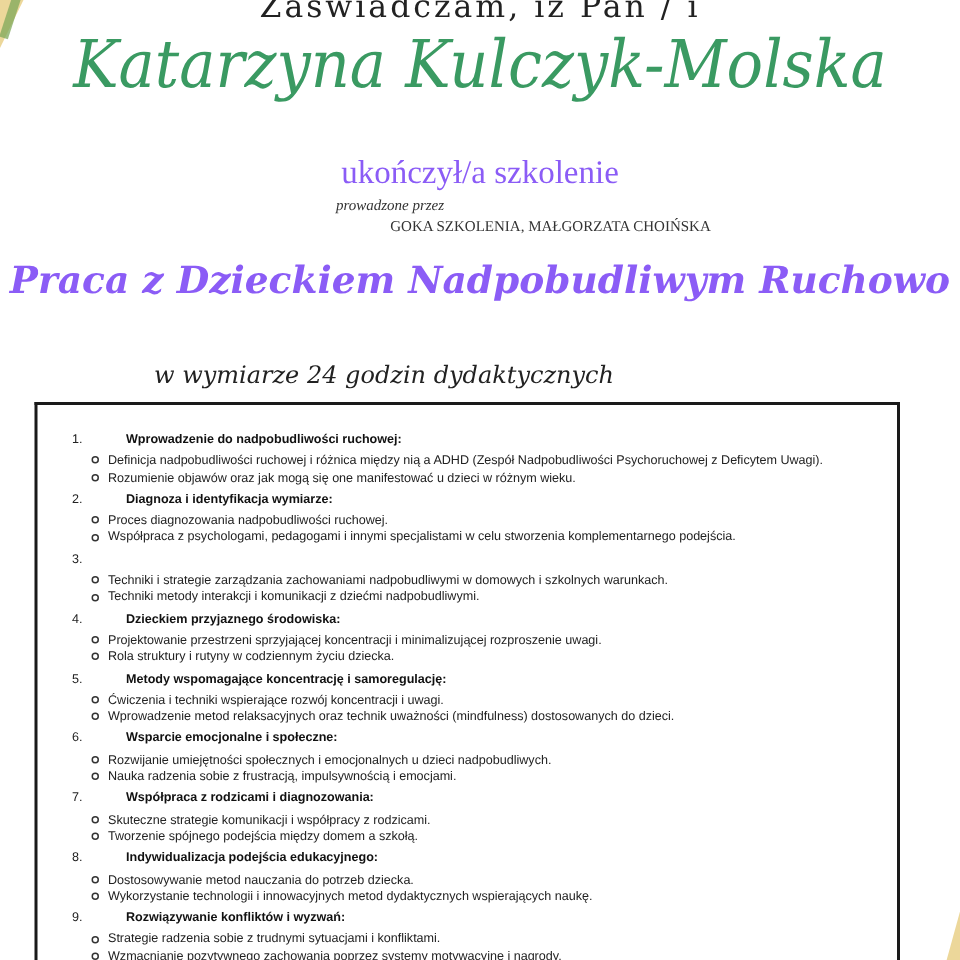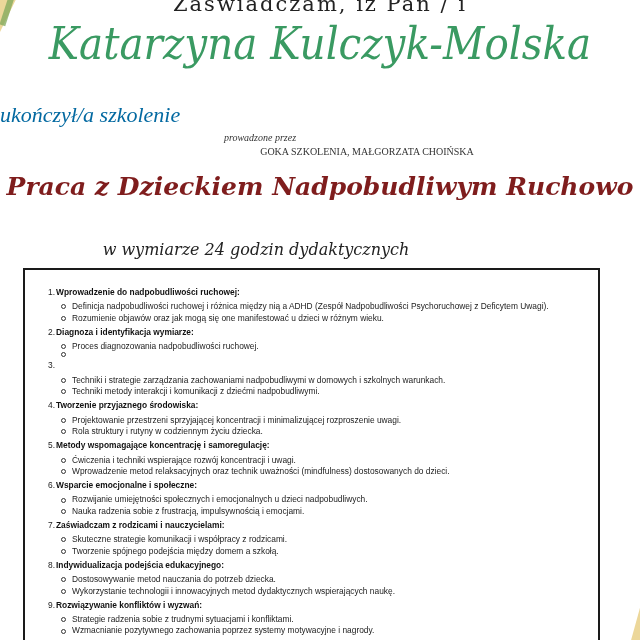--- a/index.html
+++ b/index.html
@@ -69,25 +69,24 @@
       font-size: 44px;
       color: #3a9a62;
       letter-spacing: 0px;
       transform: scaleX(0.92);
     }
     .completed {
       position: absolute;
       top: 102px;
       left: 0;
       width: 640px;
-      text-align: left;
+      text-align: center;
       font-family: "Liberation Serif", serif;
       font-size: 22px;
-      color: #0369a1;
-      font-style: italic;
+      color: #8b5cf6;
     }
     .led-by {
       position: absolute;
       top: 132px;
       left: 0;
       width: 520px;
       text-align: center;
       font-family: "Liberation Serif", serif;
       font-style: italic;
       font-size: 10px;
@@ -107,21 +106,21 @@
     .course-title {
       position: absolute;
       top: 172px;
       left: 0;
       width: 640px;
       text-align: center;
       font-family: "DejaVu Serif", serif;
       font-style: italic;
       font-weight: bold;
       font-size: 25px;
-      color: #7f1d1d;
+      color: #8b5cf6;
     }
     .hours {
       position: absolute;
       top: 240px;
       left: 0;
       width: 512px;
       text-align: center;
       font-family: "DejaVu Serif", serif;
       font-style: italic;
       font-size: 16px;
@@ -156,20 +155,21 @@
     }
     .module-num {
       width: 9px;
       text-align: right;
       padding-right: 1px;
       font-weight: normal;
     }
     .module-title {
       font-weight: bold;
       color: #111;
+      margin-left: 28px;
     }
     .topics {
       list-style: none;
       margin: 3px;
       padding: 0 0 0 12px;
     }
     .topic {
       display: flex;
       align-items: center;
     }
@@ -221,20 +221,21 @@
         <span class="module-num">2.</span>
         <span class="module-title">Diagnoza i identyfikacja wymiarze:</span>
       </div>
       <ul class="topics">
         <li class="topic">
             <span class="bullet"></span>
             <span>Proces diagnozowania nadpobudliwości ruchowej.</span>
           </li>
         <li class="topic">
             <span class="bullet"></span>
+            <span>Współpraca z psychologami, pedagogami i innymi specjalistami w celu stworzenia komplementarnego podejścia.</span>
           </li>
       </ul>
     </li>
     <li class="module">
       <div class="module-head">
         <span class="module-num">3.</span>
       </div>
       <ul class="topics">
         <li class="topic">
             <span class="bullet"></span>
@@ -242,21 +243,21 @@
           </li>
         <li class="topic">
             <span class="bullet"></span>
             <span>Techniki metody interakcji i komunikacji z dziećmi nadpobudliwymi.</span>
           </li>
       </ul>
     </li>
     <li class="module">
       <div class="module-head">
         <span class="module-num">4.</span>
-        <span class="module-title">Tworzenie przyjaznego środowiska:</span>
+        <span class="module-title">Dzieckiem przyjaznego środowiska:</span>
       </div>
       <ul class="topics">
         <li class="topic">
             <span class="bullet"></span>
             <span>Projektowanie przestrzeni sprzyjającej koncentracji i minimalizującej rozproszenie uwagi.</span>
           </li>
         <li class="topic">
             <span class="bullet"></span>
             <span>Rola struktury i rutyny w codziennym życiu dziecka.</span>
           </li>
@@ -290,21 +291,21 @@
           </li>
         <li class="topic">
             <span class="bullet"></span>
             <span>Nauka radzenia sobie z frustracją, impulsywnością i emocjami.</span>
           </li>
       </ul>
     </li>
     <li class="module">
       <div class="module-head">
         <span class="module-num">7.</span>
-        <span class="module-title">Zaświadczam z rodzicami i nauczycielami:</span>
+        <span class="module-title">Współpraca z rodzicami i diagnozowania:</span>
       </div>
       <ul class="topics">
         <li class="topic">
             <span class="bullet"></span>
             <span>Skuteczne strategie komunikacji i współpracy z rodzicami.</span>
           </li>
         <li class="topic">
             <span class="bullet"></span>
             <span>Tworzenie spójnego podejścia między domem a szkołą.</span>
           </li>

